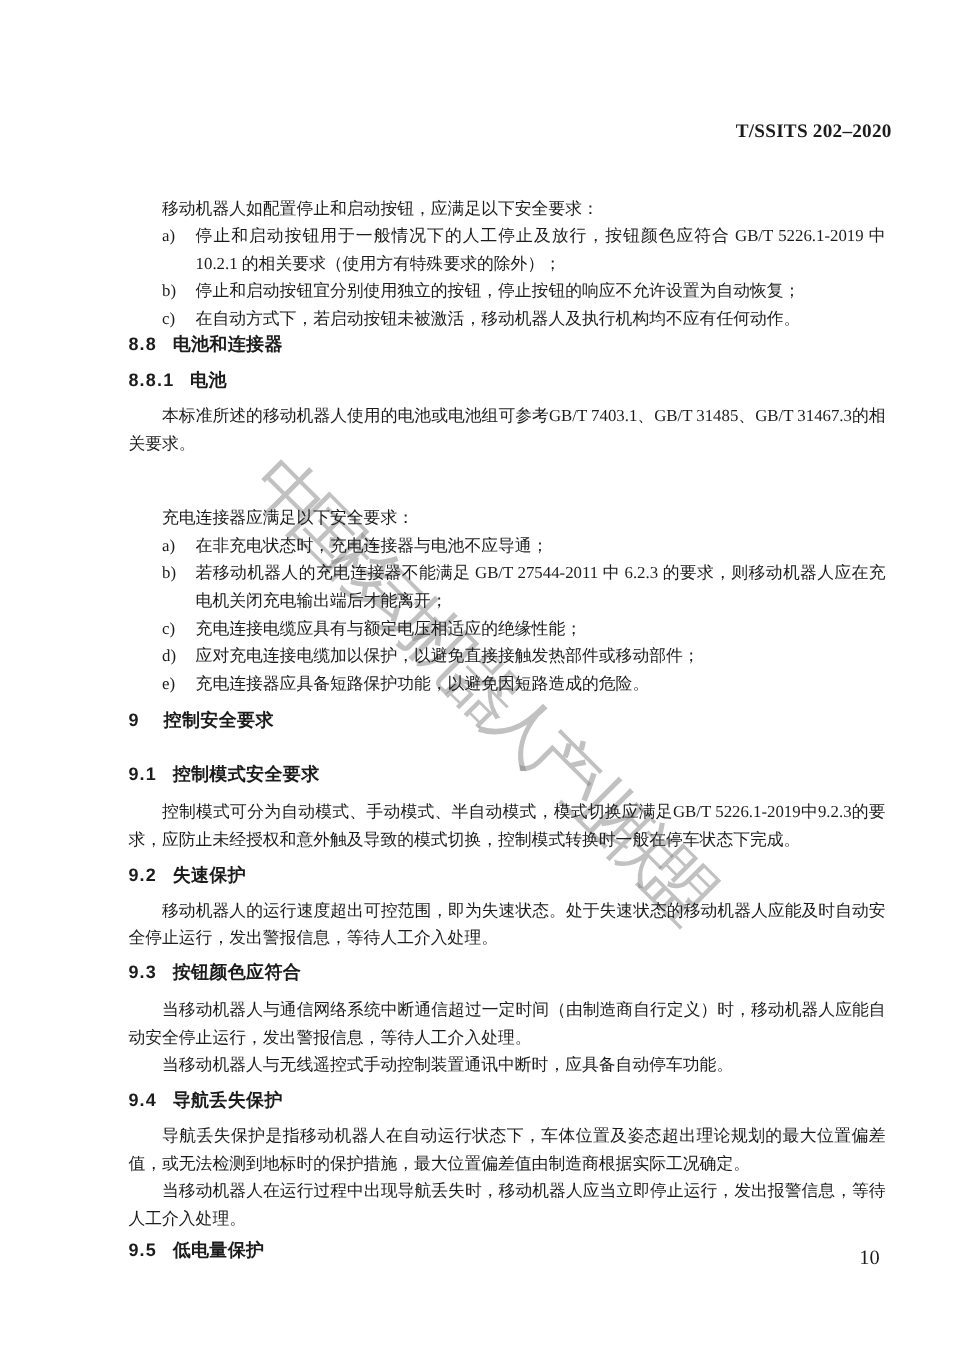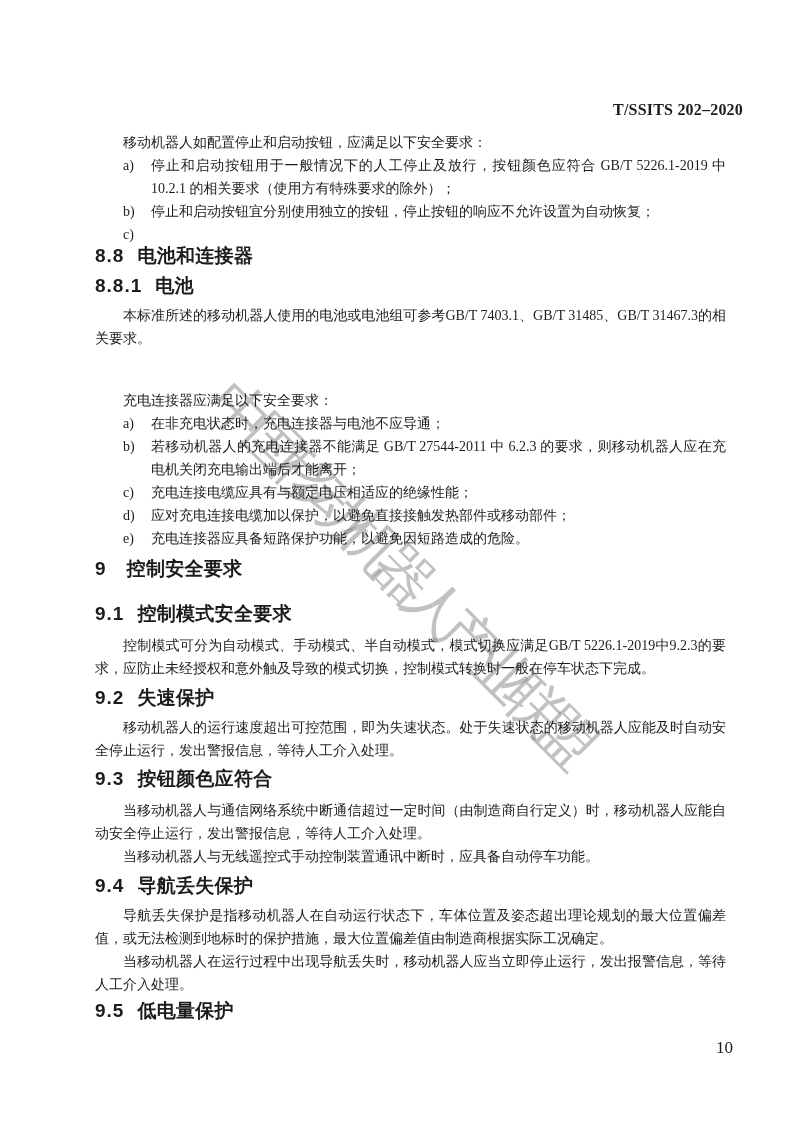--- a/index.html
+++ b/index.html
@@ -16,25 +16,25 @@
     font-family:"Liberation Serif","DejaVu Serif",serif;
     font-size:58px;letter-spacing:-12px;white-space:nowrap;
     color:rgba(125,125,125,0.48);
     pointer-events:none;
   }
   .content{position:absolute;left:0;top:0;width:800px;height:871px;z-index:1;padding-left:20px;}
   .doc-code{
     position:absolute;top:101px;right:77px;
     font-size:16px;font-weight:600;letter-spacing:0.2px;
   }
-  .block{position:absolute;left:95px;width:631px;font-size:14px;line-height:23px;}
+  .block{position:absolute;left:107px;width:631px;font-size:14px;line-height:23px;margin-top:32px;}
   .para{text-indent:28px;text-align:justify;}
   .heading{
     font-family:"Liberation Sans","DejaVu Sans",sans-serif;
-    font-weight:bold;font-size:19px;line-height:20px;letter-spacing:0.3px;
+    font-weight:bold;font-size:15px;line-height:20px;letter-spacing:0.3px;
   }
   .heading .hnum{margin-right:13px;letter-spacing:1px;}
   .list-item{position:relative;padding-left:56px;text-align:justify;}
   .list-item .marker{position:absolute;left:28px;top:0;}
   .page-num{position:absolute;top:1038px;right:87px;font-size:17px;}
 </style>
 </head>
 <body>
 
 <div class="page">
@@ -51,20 +51,21 @@
       <div class="list-item">
         <span class="marker">a)</span>
         <span>停止和启动按钮用于一般情况下的人工停止及放行，按钮颜色应符合 GB/T 5226.1-2019 中10.2.1 的相关要求（使用方有特殊要求的除外）；</span>
       </div>
       <div class="list-item">
         <span class="marker">b)</span>
         <span>停止和启动按钮宜分别使用独立的按钮，停止按钮的响应不允许设置为自动恢复；</span>
       </div>
       <div class="list-item">
         <span class="marker">c)</span>
+        <span>在自动方式下，若启动按钮未被激活，移动机器人及执行机构均不应有任何动作。</span>
       </div>
     </div>
 
     <div class="block heading" style="top:246px">
       <span class="hnum">8.8</span><span>电池和连接器</span>
     </div>
 
     <div class="block heading" style="top:276px">
       <span class="hnum">8.8.1</span><span>电池</span>
     </div>

